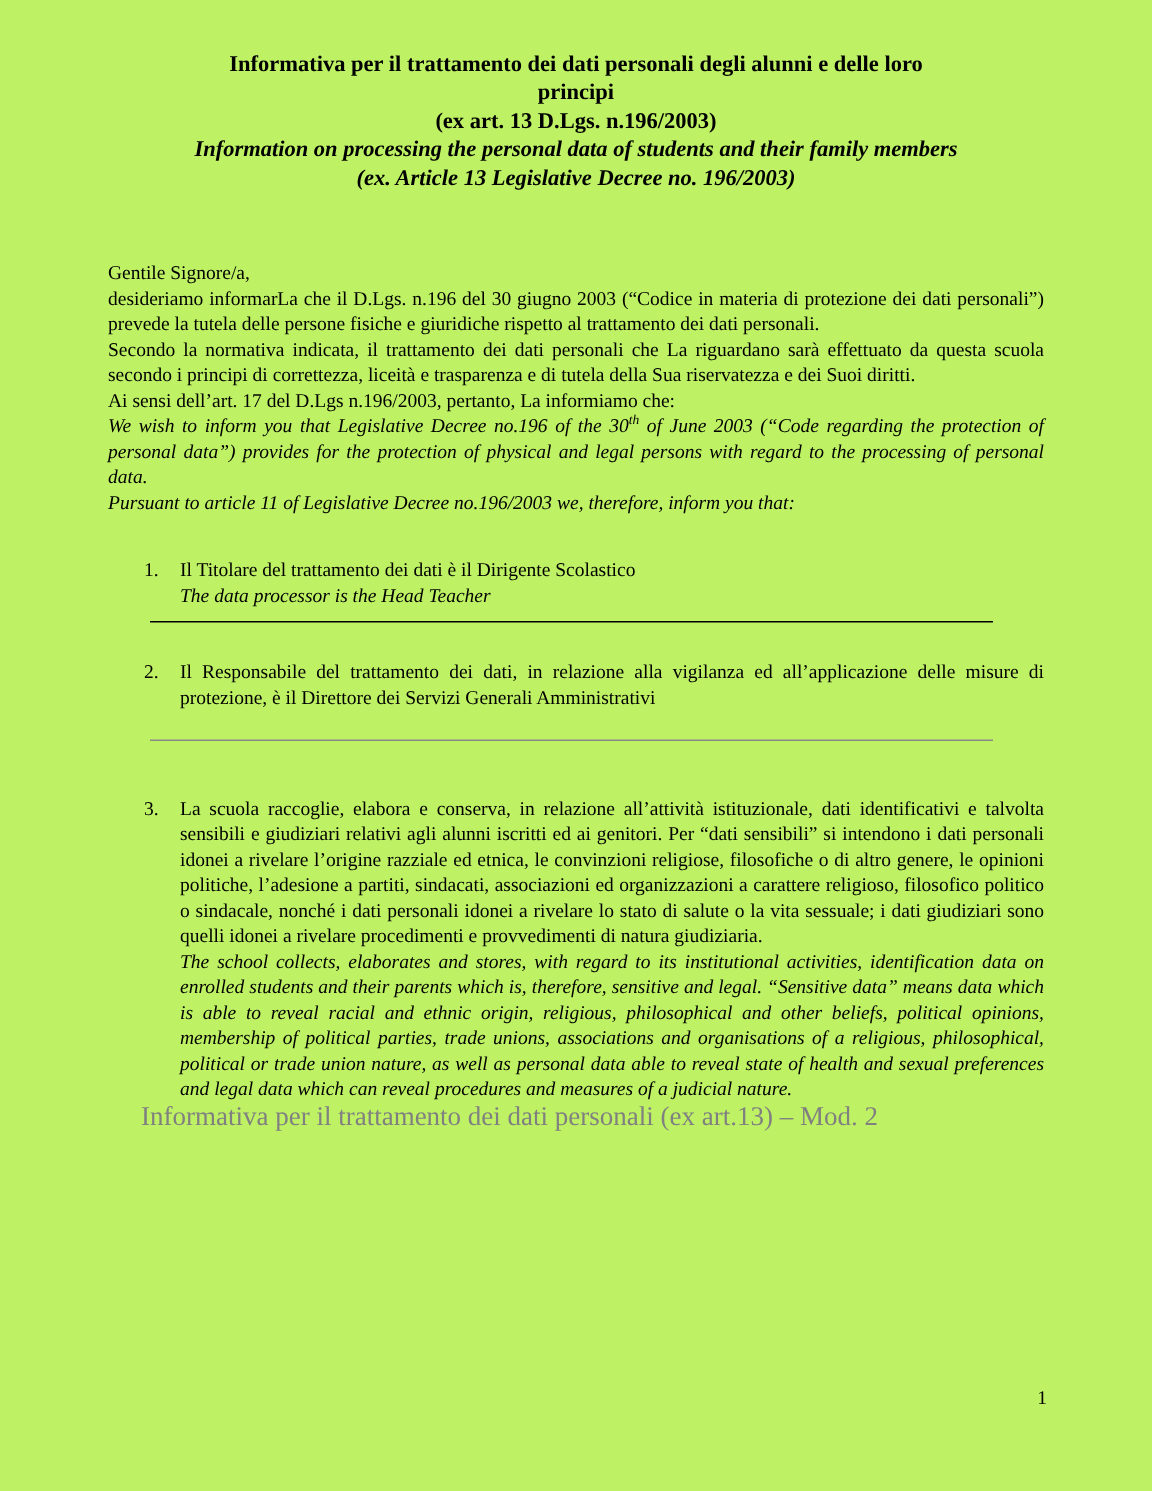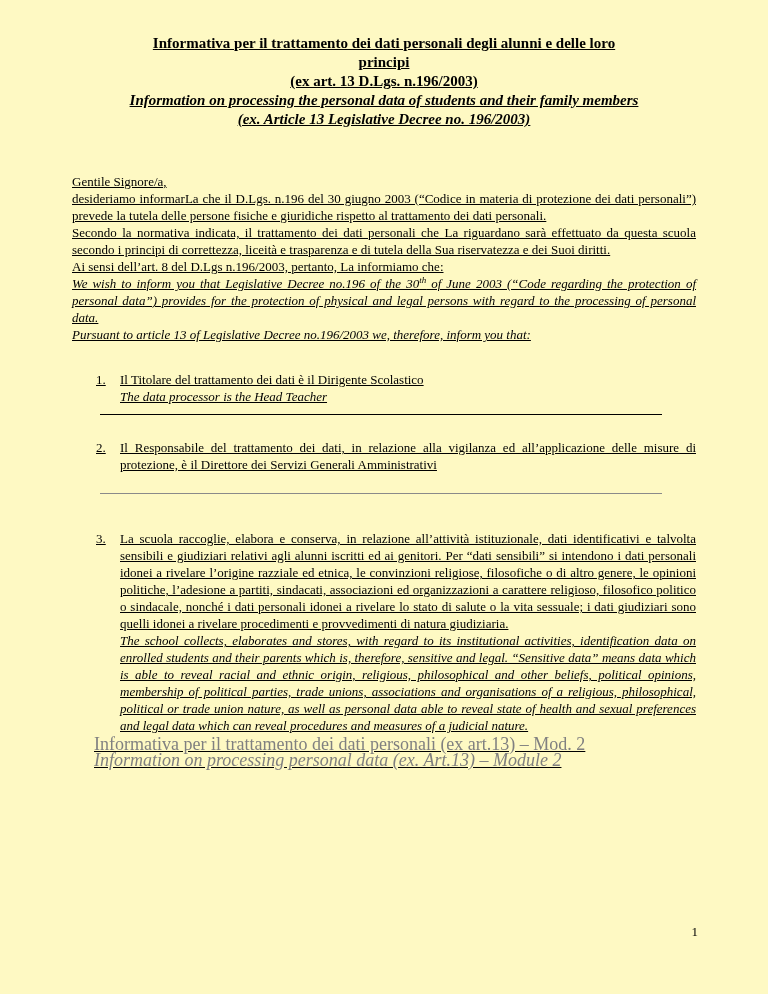--- a/index.html
+++ b/index.html
@@ -6,23 +6,22 @@
   html, body { background: #ffffff; }
   body {
     font-family: "Liberation Serif", "DejaVu Serif", serif;
     color: #000;
   }
   .page {
     position: relative;
     width: 768px;
     min-height: 994px;
     margin: 0 auto;
-    background: #fef9c3;
+    background: #bef264;
     padding: 34px 72px 0 72px;
-    text-decoration: underline;
   }
   
   .title-block {
     text-align: center;
     font-weight: bold;
     font-size: 15px;
     line-height: 19px;
   }
   .title-block .en { font-style: italic; }
   
@@ -81,23 +80,23 @@
     <div>principi</div>
     <div>(ex art. 13 D.Lgs. n.196/2003)</div>
     <div class="en">Information on processing the personal data of students and their family members</div>
     <div class="en">(ex. Article 13 Legislative Decree no. 196/2003)</div>
   </header>
 
   <section class="intro body-text">
     <p>Gentile Signore/a,</p>
     <p class="jt">desideriamo informarLa che il D.Lgs. n.196 del 30 giugno 2003 (“Codice in materia di protezione dei dati personali”) prevede la tutela delle persone fisiche e giuridiche rispetto al trattamento dei dati personali.</p>
     <p class="jt">Secondo la normativa indicata, il trattamento dei dati personali che La riguardano sarà effettuato da questa scuola secondo i principi di correttezza, liceità e trasparenza e di tutela della Sua riservatezza e dei Suoi diritti.</p>
-    <p>Ai sensi dell’art. 8 del D.Lgs n.196/2003, pertanto, La informiamo che:</p>
+    <p>Ai sensi dell’art. 17 del D.Lgs n.196/2003, pertanto, La informiamo che:</p>
     <p class="ital jt"><span>We wish to inform you that Legislative Decree no.196 of the 30</span><sup class="ord">th</sup><span> of June 2003 (“Code regarding the protection of personal data”) provides for the protection of physical and legal persons with regard to the processing of personal data.</span></p>
-    <p class="ital">Pursuant to article 13 of Legislative Decree no.196/2003 we, therefore, inform you that:</p>
+    <p class="ital">Pursuant to article 11 of Legislative Decree no.196/2003 we, therefore, inform you that:</p>
   </section>
 
   <div class="list-item item-1">
     <span class="num">1.</span>
     <div class="li-body">
       <p>Il Titolare del trattamento dei dati è il Dirigente Scolastico</p>
       <p class="ital">The data processor is the Head Teacher</p>
     </div>
   </div>
 
@@ -115,18 +114,17 @@
   <div class="list-item item-3">
     <span class="num">3.</span>
     <div class="li-body">
       <p class="jt">La scuola raccoglie, elabora e conserva, in relazione all’attività istituzionale, dati identificativi e talvolta sensibili e giudiziari relativi agli alunni iscritti ed ai genitori. Per “dati sensibili” si intendono i dati personali idonei a rivelare l’origine razziale ed etnica, le convinzioni religiose, filosofiche o di altro genere, le opinioni politiche, l’adesione a partiti, sindacati, associazioni ed organizzazioni a carattere religioso, filosofico politico o sindacale, nonché i dati personali idonei a rivelare lo stato di salute o la vita sessuale; i dati giudiziari sono quelli idonei a rivelare procedimenti e provvedimenti di natura giudiziaria.</p>
       <p class="ital jt">The school collects, elaborates and stores, with regard to its institutional activities, identification data on enrolled students and their parents which is, therefore, sensitive and legal. “Sensitive data” means data which is able to reveal racial and ethnic origin, religious, philosophical and other beliefs, political opinions, membership of political parties, trade unions, associations and organisations of a religious, philosophical, political or trade union nature, as well as personal data able to reveal state of health and sexual preferences and legal data which can reveal procedures and measures of a judicial nature.</p>
     </div>
   </div>
 
   <footer class="doc-footer">
     <div class="f1">Informativa per il trattamento dei dati personali (ex art.13) – Mod. 2</div>
-    <div class="f2">Information on processing personal data (ex. Art.13) – Module 2</div>
   </footer>
 
   <div class="page-number">1</div>
 
 </div>
 
 </body></html>

